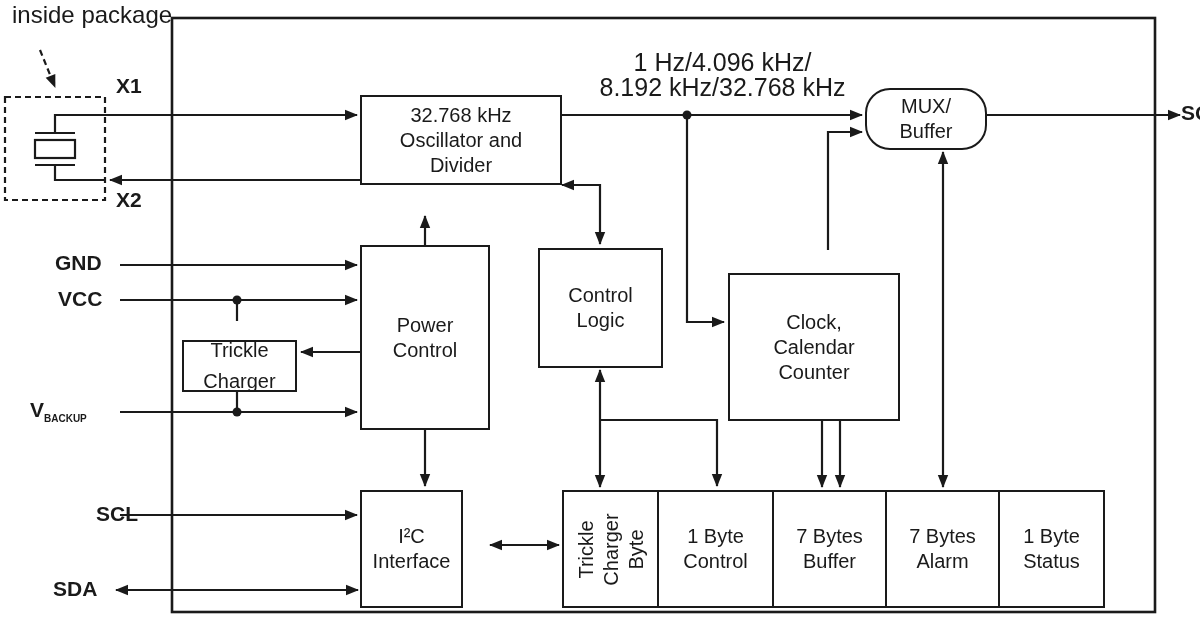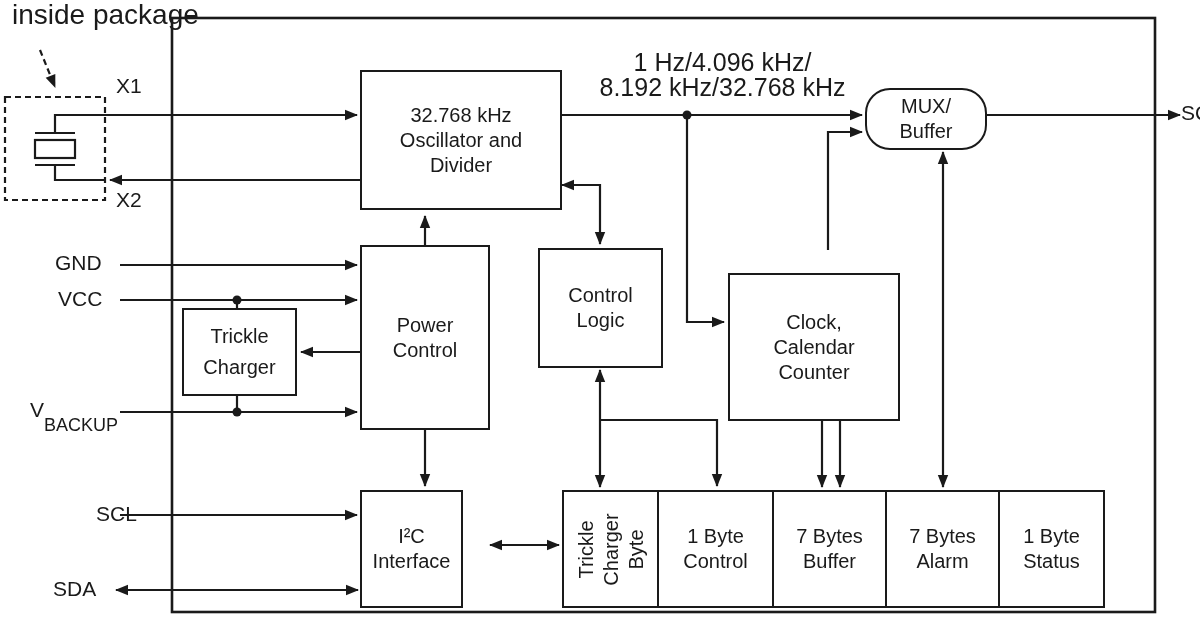--- a/index.html
+++ b/index.html
@@ -17,23 +17,23 @@
   .wf { stroke:var(--ink); stroke-width:2.2; fill:#ffffff; }
   .dot { fill:var(--ink); stroke:none; }
   #arr path { fill:var(--ink); stroke:none; }
   .blk {
     position:absolute; background:#ffffff; border:2px solid var(--ink);
     display:flex; flex-direction:column; align-items:center; justify-content:center;
     text-align:center; font-size:20px; line-height:25px;
   }
   .bl { display:block; }
   .rot { transform:rotate(-90deg); width:112px; text-align:center; }
-  .lbl { position:absolute; font-size:21px; line-height:24px; white-space:nowrap; }
-  .subscr { font-size:18px; position:relative; top:14px; }
-  .note { position:absolute; left:0; top:2px; font-size:28px; line-height:26px; white-space:nowrap; }
+  .lbl { position:absolute; font-size:21px; line-height:24px; white-space:nowrap;font-weight:bold; }
+  .subscr { font-size:10px; position:relative; top:5px; }
+  .note { position:absolute; left:0; top:2px; font-size:24px; line-height:26px; white-space:nowrap; }
   .note-l1 { margin-left:12px; }
   .freq { position:absolute; left:555px; top:50px; width:335px; text-align:center;
           font-size:25px; line-height:25px; }
 </style>
 </head>
 <body>
 
 <div class="stage">
 
   <svg class="wires" width="1200" height="630" viewBox="0 0 1200 630">
@@ -93,37 +93,37 @@
 
   <div class="lbl" style="left:116px; top:74px;">X1</div>
   <div class="lbl" style="left:116px; top:188px;">X2</div>
   <div class="lbl" style="left:55px;  top:251px;">GND</div>
   <div class="lbl" style="left:58px;  top:287px;">VCC</div>
   <div class="lbl" style="left:30px;  top:398px;"><span>V</span><span class="subscr">BACKUP</span></div>
   <div class="lbl" style="left:56px;  top:502px;margin-left:40px;">SCL</div>
   <div class="lbl" style="left:53px;  top:577px;">SDA</div>
   <div class="lbl" style="left:1181px; top:101px;">SQ</div>
 
-  <div class="blk" style="left:360px; top:70px; width:202px; height:140px;">
+  <div class="blk" style="left:360px; top:95px; width:202px; height:90px;">
     <span class="bl">32.768 kHz</span>
     <span class="bl">Oscillator and</span>
     <span class="bl">Divider</span>
   </div>
 
   <div class="blk" style="left:865px; top:88px; width:122px; height:62px;border-radius:25px;">
     <span class="bl">MUX/</span>
     <span class="bl">Buffer</span>
   </div>
 
   <div class="blk" style="left:360px; top:245px; width:130px; height:185px;text-align:right;">
     <span class="bl">Power</span>
     <span class="bl">Control</span>
   </div>
 
-  <div class="blk" style="left:182px; top:308px; width:115px; height:88px;gap:6px;">
+  <div class="blk" style="left:182px; top:340px; width:115px; height:52px;gap:6px;">
     <span class="bl">Trickle</span>
     <span class="bl">Charger</span>
   </div>
 
   <div class="blk" style="left:538px; top:248px; width:125px; height:120px;">
     <span class="bl">Control</span>
     <span class="bl">Logic</span>
   </div>
 
   <div class="blk" style="left:728px; top:250px; width:172px; height:148px;margin-top:23px;">

